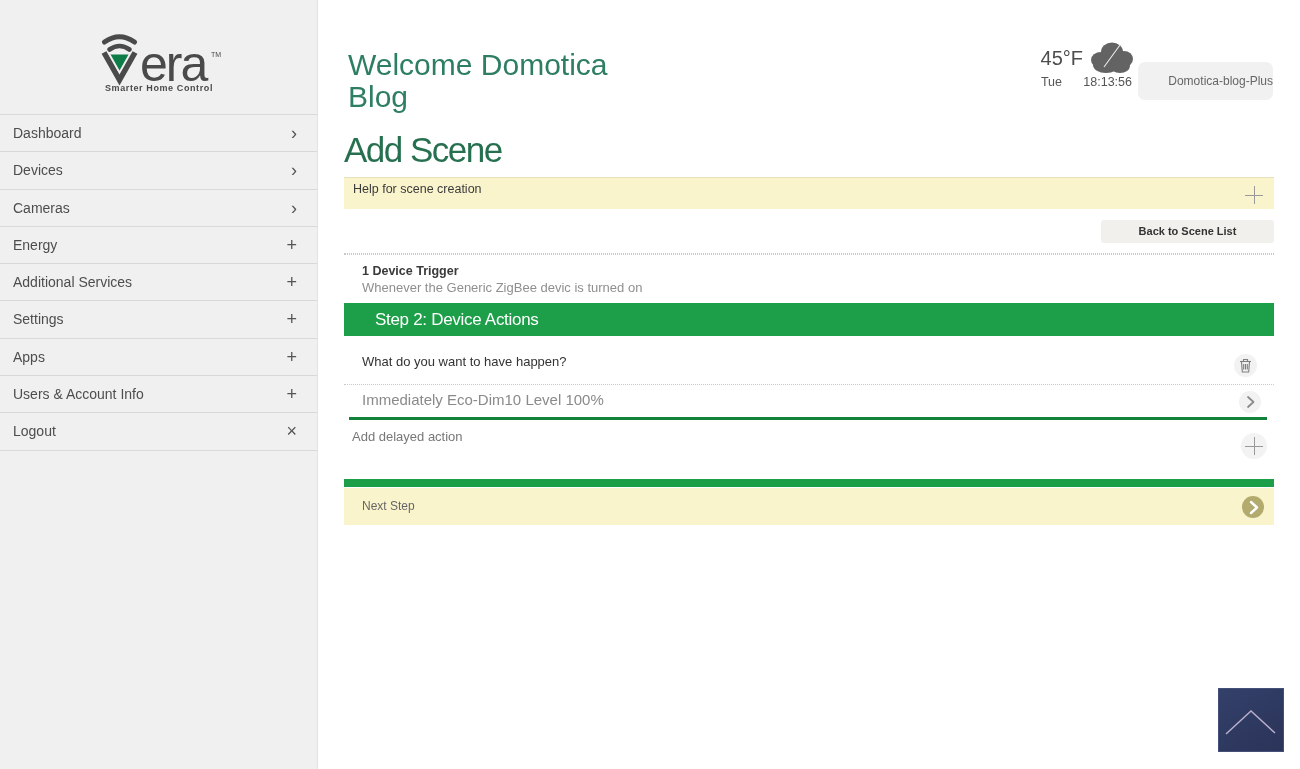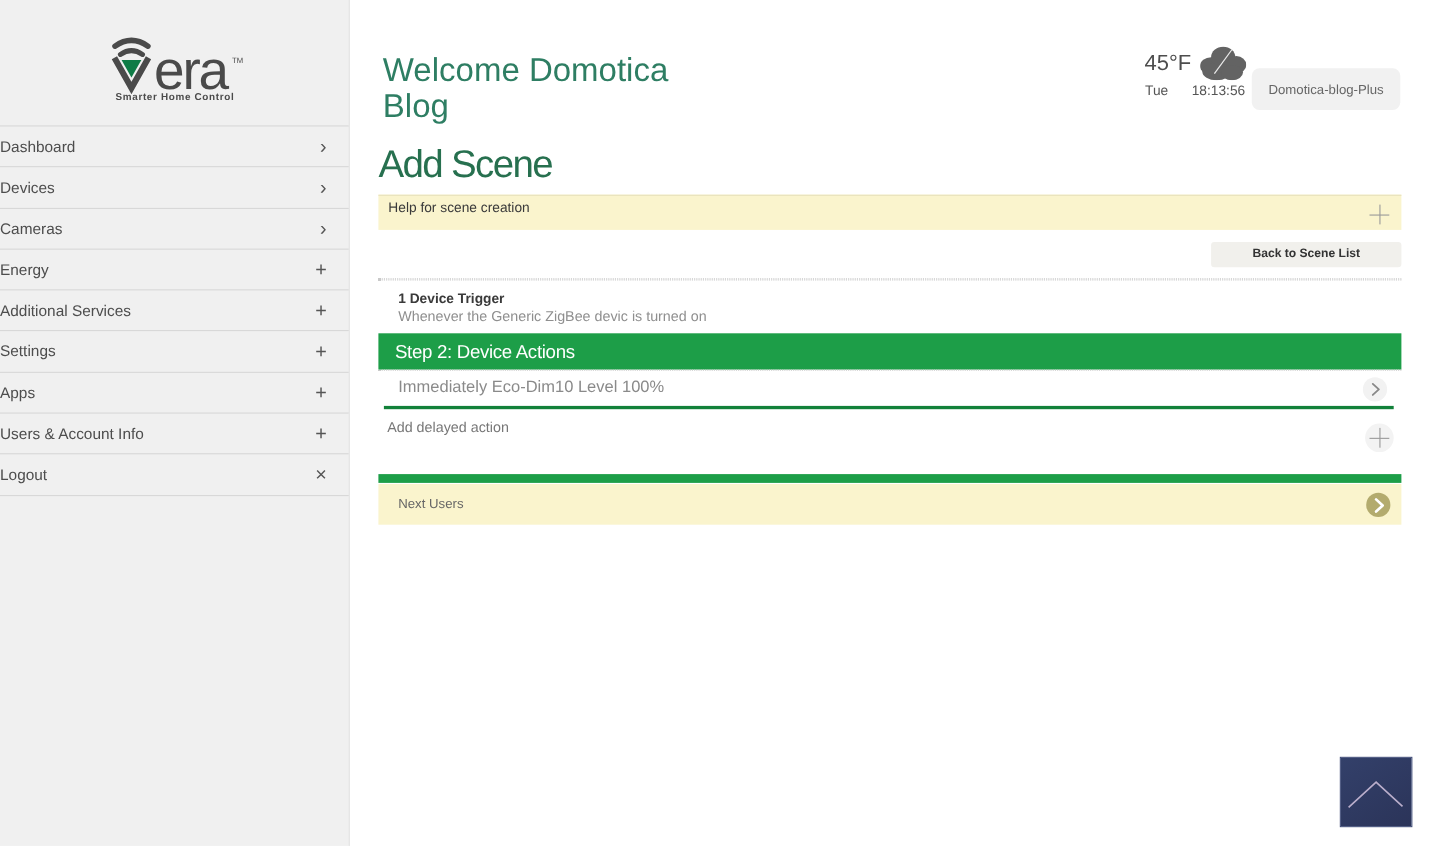--- a/index.html
+++ b/index.html
@@ -4,37 +4,37 @@
 <style>
 * { margin:0; padding:0; box-sizing:border-box; }
 html,body { width:1300px; height:769px; overflow:hidden; background:#fff;
   font-family:"Liberation Sans", sans-serif; }
 
 .sidebar { position:absolute; left:0; top:0; width:318px; height:769px;
   background:#f0f0f0; border-right:1px solid #e3e3e3; }
 .logo { height:115px; position:relative; border-bottom:1px solid #d8d8d8; }
 .logo svg { position:absolute; left:100px; top:33px; }
 .menu { list-style:none; }
-.menu li { position:relative; height:37.3px; line-height:36.5px; 
+.menu li { position:relative; height:37.3px; line-height:36.5px; padding-left:13px;
   font-size:14px; color:#4d4d4d; border-bottom:1px solid #d8d8d8; }
 .menu li .arr { position:absolute; right:20px; top:0; color:#555; font-size:18px; }
 .menu li.active { background:#0a6c3b; color:#e9f5ee; border-bottom:1px solid #05492a; box-shadow:inset 0 -2px 0 #05492a; }
 .menu li.active .circ { position:absolute; right:15px; top:9px; width:20px; height:20px;
   border-radius:50%; background:#054d29; }
 .menu li.active .circ svg { position:absolute; left:6px; top:4px; }
 
 .main { position:absolute; left:319px; top:0; width:981px; height:769px; background:#fff; }
 .welcome { position:absolute; left:29px; top:49px; width:400px;
   font-size:30px; line-height:31.5px; color:#2e7e63; }
 .temp { position:absolute; right:217px; top:47px; font-size:20px; color:#4d4d4d; }
 .cloud { position:absolute; right:167px; top:42px; }
 .wday  { position:absolute; right:238px; top:75px; font-size:12.5px; color:#555; }
 .wtime { position:absolute; right:168px; top:75px; font-size:12.5px; color:#555; }
 .unitbtn { position:absolute; right:27px; top:62px; width:135px; height:38px;
-  background:#f1f1f1; border-radius:7px; text-align:center; line-height:38px;
+  background:#f1f1f1; border-radius:7px; text-align:right; line-height:38px;
   font-size:12px; color:#666; }
 .addscene { position:absolute; left:25px; top:130px; font-size:35px; letter-spacing:-1.5px; color:#27704f; }
 .content { position:absolute; left:25px; top:177px; width:930px; }
 .helpbar { position:relative; height:32px; background:#faf4cd; border-top:1px solid #e6e0bb;
   font-size:12.5px; color:#3a3a3a; line-height:23px; padding-left:9px; }
 .plus { position:absolute; right:11px; top:8px; width:18px; height:18px; }
 .plus:before, .plus:after { content:""; position:absolute; background:#999; }
 .plus:before { left:8.5px; top:0; width:1.5px; height:18px; }
 .plus:after  { left:0; top:8.5px; width:18px; height:1.5px; }
 .backrow { position:relative; height:44px; }
@@ -42,21 +42,21 @@
   border-radius:3px; font-size:11px; font-weight:bold; color:#333; text-align:center; line-height:23px; }
 .dotted { border-top:1.5px dotted #c9c9c9; height:0; }
 .step1 { position:relative; height:41px; }
 .step1 .t { position:absolute; left:17px; top:8px; font-size:19px; letter-spacing:-1.3px; color:#579179; }
 .pencil { position:absolute; right:6px; top:7px; width:28px; height:28px; border-radius:50%;
   background:#f4f4f4; }
 .triginfo { height:48px; padding:9px 0 0 18px; }
 .triginfo .l1 { font-size:12.5px; color:#3a3a3a; font-weight:bold; margin-bottom:2px;}
 .triginfo .l2 { font-size:13px; color:#8f8f8f; }
 .step2bar { height:33px; background:#1d9e48; color:#fff; font-size:17px; letter-spacing:-0.3px;
-  line-height:33px; padding-left:15px; }
+  line-height:33px; padding-left:31px; }
 .row { position:relative; height:48px; }
 .row .t { position:absolute; left:18px; top:18px; font-size:13px; color:#333; }
 .rowmid { position:relative; height:32px; }
 .rowmid .t { position:absolute; left:18px; top:6px; font-size:15px; color:#8a8a8a; }
 .chevcirc { position:absolute; right:13px; top:6px; width:22px; height:22px; border-radius:50%;
   background:#f2f2f2; }
 .greenline { height:3px; background:#12813a; margin:0 7px 0 5px; }
 .rowadd { position:relative; height:59px; }
 .rowadd .t { position:absolute; left:8px; top:9px; font-size:13px; color:#777; }
 .greenbar { height:8px; background:#1d9e48; margin-bottom:1px; }
@@ -121,37 +121,50 @@
     <div class="backrow">
         <div class="backbtn">Back to Scene List</div>
       </div>
     <div class="dotted"></div>
     <div class="dotted"></div>
     <div class="triginfo">
       <div class="l1">1 Device Trigger</div>
       <div class="l2">Whenever the Generic ZigBee devic is turned on</div>
     </div>
     <div class="step2bar">Step 2: Device Actions</div>
+    <div class="row">
+      <div class="t">What do you want to have happen?</div>
+      <div style="position:absolute;right:17px;top:18px;width:23px;height:23px;border-radius:50%;background:#f2f2f2">
+      <svg style="position:absolute;left:5px;top:4px" width="13" height="15" viewBox="0 0 13 15">
+            <g stroke="#7f7f7f" stroke-width="1.1" fill="none">
+              <path d="M1 3.5 h11"></path>
+              <path d="M4.5 3.5 v-2 h4 v2"></path>
+              <path d="M2.5 3.5 l0.8 10.5 h6.4 l0.8-10.5"></path>
+              <path d="M4.7 6 v5.5 M6.5 6 v5.5 M8.3 6 v5.5"></path>
+            </g>
+          </svg>
+        </div>
+    </div>
     <div class="dotted"></div>
     <div class="rowmid">
       <div class="t">Immediately Eco-Dim10 Level 100%</div>
       <div class="chevcirc"><svg width="22" height="22" viewBox="0 0 22 22">
             <path d="M9 6 L14.5 11 L9 16" stroke="#888" stroke-width="1.7" fill="none" stroke-linecap="round" stroke-linejoin="round"></path>
           </svg></div>
     </div>
     <div class="greenline"></div>
     <div class="rowadd">
       <div class="t">Add delayed action</div>
       <div style="position:absolute;right:7px;top:13px;width:26px;height:26px;border-radius:50%;background:#f3f3f3">
         <span class="plus" style="top:4px;right:4px"></span>
       </div>
     </div>
     <div class="greenbar"></div>
     <div class="nextstep">
-      <div class="t">Next Users</div>
+      <div class="t">Next Step</div>
       <div class="gocirc"><svg width="23" height="23" viewBox="0 0 23 23">
             <path d="M9 6 L15 11.5 L9 17" stroke="#fff" stroke-width="2.4" fill="none" stroke-linecap="round" stroke-linejoin="round"></path>
           </svg></div>
     </div>
   </div>
 </div>
 <div class="backtotop">
   <svg width="64" height="62" viewBox="0 0 64 62">
       <path d="M7 45 L32 22 L56 44" stroke="#baaecb" stroke-width="1.5" fill="none"></path>
     </svg>

